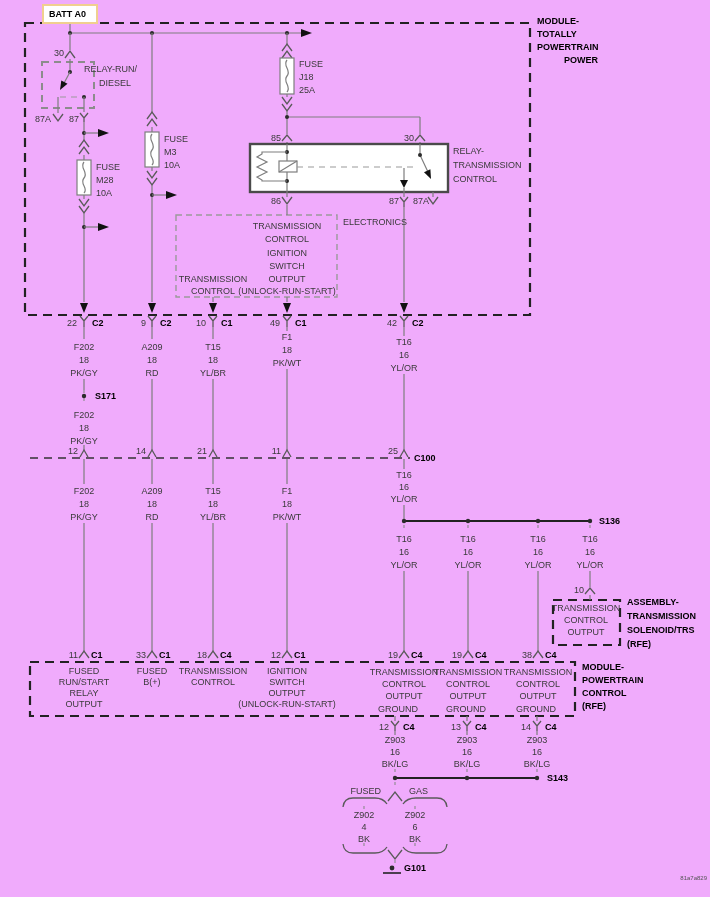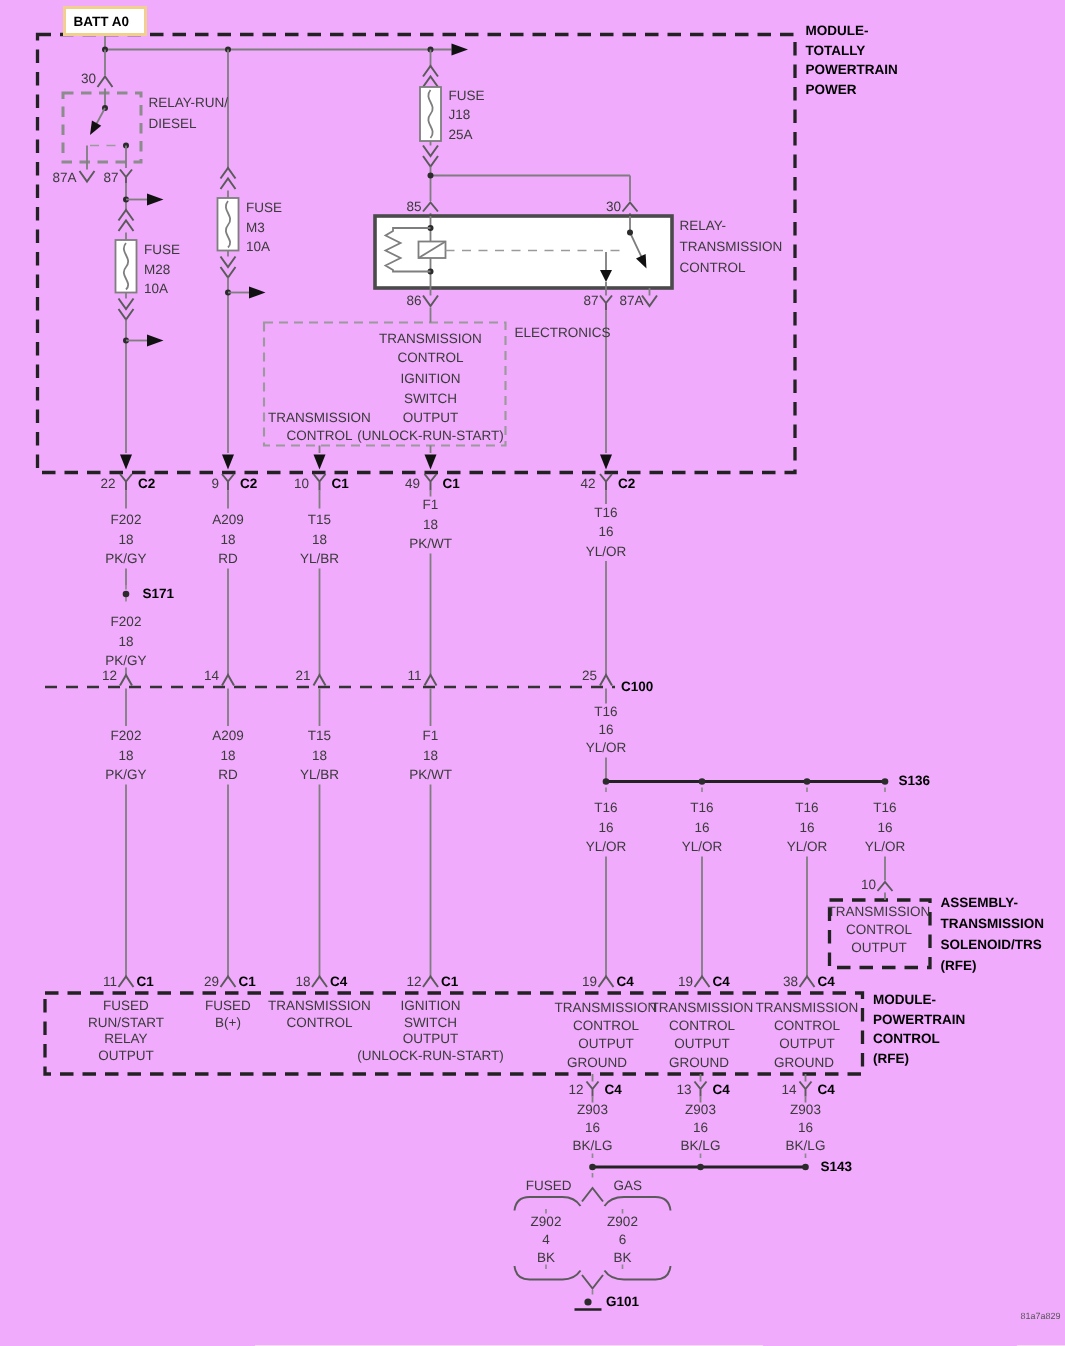--- a/index.html
+++ b/index.html
@@ -239,23 +239,23 @@
   </g>
 </svg>
 
 <div class="battbox" style="border-color: rgb(240, 207, 143);">
       <span>BATT A0</span>
     </div>
 
 <span class="t l b" style="left:537px;top:21px">MODULE-</span>
 <span class="t l b" style="left:537px;top:34px">TOTALLY</span>
 <span class="t l b" style="left:537px;top:47px">POWERTRAIN</span>
-<span class="t l b" style="left:537px;top:60px">POWER</span>
-
-<span class="t l" style="left:99px;top:69px">RELAY-RUN/</span>
+<span class="t l b" style="left:564px;top:60px">POWER</span>
+
+<span class="t l" style="left:84px;top:69px">RELAY-RUN/</span>
 <span class="t l" style="left:99px;top:83px">DIESEL</span>
 <span class="t r" style="left:64px;top:53px">30</span>
 <span class="t r" style="left:51px;top:119px">87A</span>
 <span class="t r" style="left:79px;top:119px">87</span>
 
 <span class="t l" style="left:96px;top:167px">FUSE</span>
 <span class="t l" style="left:96px;top:180px">M28</span>
 <span class="t l" style="left:96px;top:193px">10A</span>
 <span class="t l" style="left:164px;top:139px">FUSE</span>
 <span class="t l" style="left:164px;top:152px">M3</span>
@@ -356,21 +356,21 @@
 <span class="t c" style="left:586px;top:608px">TRANSMISSION</span>
 <span class="t c" style="left:586px;top:620px">CONTROL</span>
 <span class="t c" style="left:586px;top:632px">OUTPUT</span>
 <span class="t l b" style="left:627px;top:602px">ASSEMBLY-</span>
 <span class="t l b" style="left:627px;top:616px">TRANSMISSION</span>
 <span class="t l b" style="left:627px;top:630px">SOLENOID/TRS</span>
 <span class="t l b" style="left:627px;top:644px">(RFE)</span>
 
 <span class="t r" style="left:78px;top:655px">11</span>
 <span class="t l b" style="left:91px;top:655px">C1</span>
-<span class="t r" style="left:146px;top:655px">29</span>
+<span class="t r" style="left:146px;top:655px">33</span>
 <span class="t l b" style="left:159px;top:655px">C1</span>
 <span class="t r" style="left:207px;top:655px">18</span>
 <span class="t l b" style="left:220px;top:655px">C4</span>
 <span class="t r" style="left:281px;top:655px">12</span>
 <span class="t l b" style="left:294px;top:655px">C1</span>
 <span class="t r" style="left:398px;top:655px">19</span>
 <span class="t l b" style="left:411px;top:655px">C4</span>
 <span class="t r" style="left:462px;top:655px">19</span>
 <span class="t l b" style="left:475px;top:655px">C4</span>
 <span class="t r" style="left:532px;top:655px">38</span>

